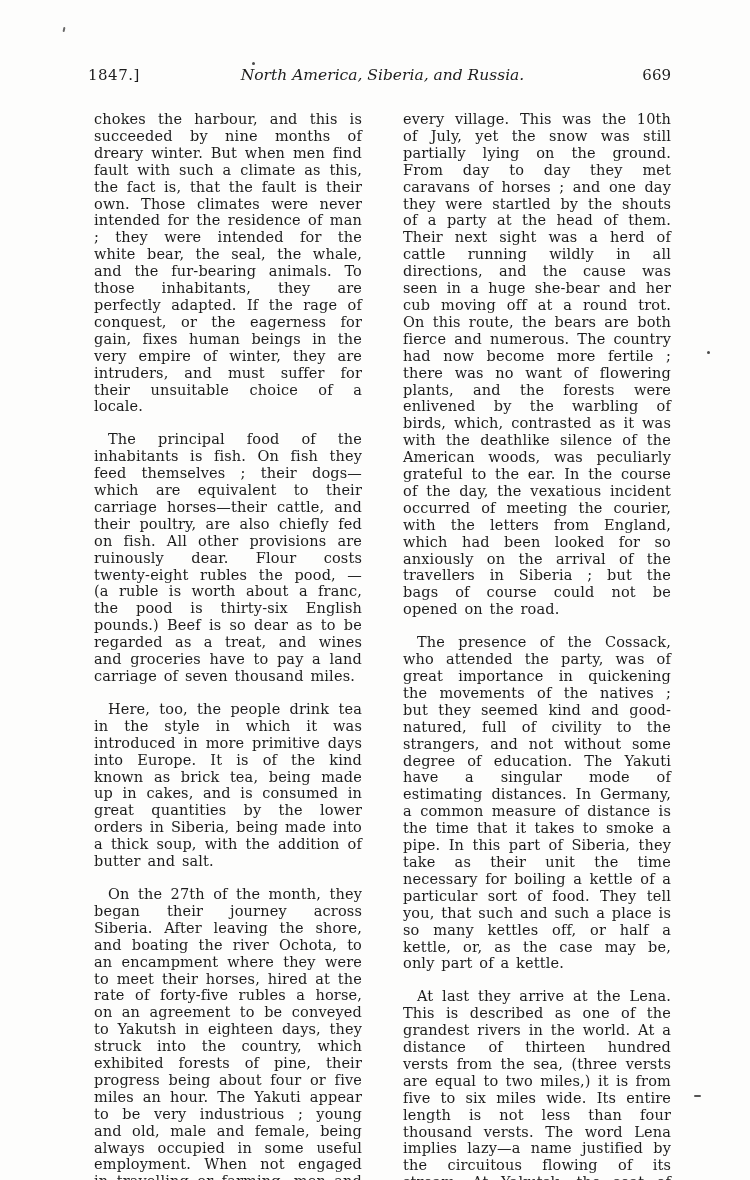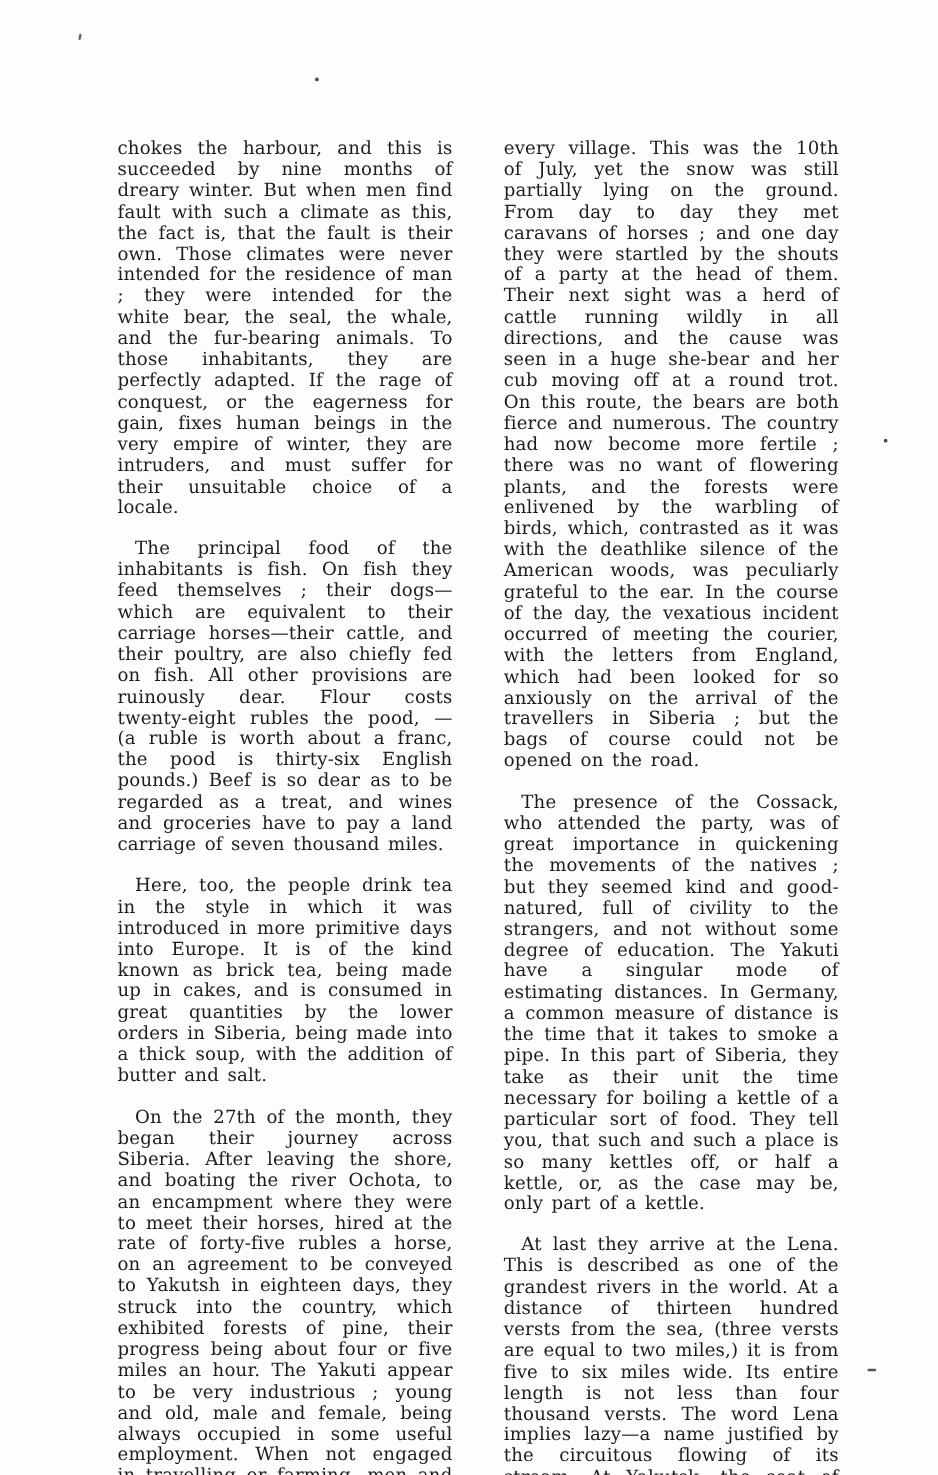--- a/index.html
+++ b/index.html
@@ -62,20 +62,25 @@
   .speck-1 { left: 252px; top: 62px; width: 3px; height: 3px; }
   .speck-2 { left: 63px; top: 27px; width: 2px; height: 5px; border-radius: 1px; transform: rotate(12deg); background: #6a6a6a; }
   .speck-3 { left: 707px; top: 351px; width: 3px; height: 3px; }
   .speck-4 { left: 694px; top: 1095px; width: 7px; height: 2px; border-radius: 1px; background: #555; }
 </style>
 </head>
 <body>
 
 <div class="page">
 
+  <div class="header">
+    <span class="year">1847.]</span>
+    <span class="title">North America, Siberia, and Russia.</span>
+    <span class="pagenum">669</span>
+  </div>
 
   <div class="columns">
 
     <div class="col">
       <p>chokes the harbour, and this is succeeded by nine months of dreary winter. But when men find fault with such a climate as this, the fact is, that the fault is their own. Those climates were never intended for the residence of man ; they were intended for the white bear, the seal, the whale, and the fur-bearing animals. To those inhabitants, they are perfectly adapted. If the rage of conquest, or the eagerness for gain, fixes human beings in the very empire of winter, they are intruders, and must suffer for their unsuitable choice of a locale.</p>
       <p class="indent">The principal food of the inhabitants is fish. On fish they feed themselves ; their dogs—which are equivalent to their carriage horses—their cattle, and their poultry, are also chiefly fed on fish. All other provisions are ruinously dear. Flour costs twenty-eight rubles the pood, — (a ruble is worth about a franc, the pood is thirty-six English pounds.) Beef is so dear as to be regarded as a treat, and wines and groceries have to pay a land carriage of seven thousand miles.</p>
       <p class="indent">Here, too, the people drink tea in the style in which it was introduced in more primitive days into Europe. It is of the kind known as brick tea, being made up in cakes, and is consumed in great quantities by the lower orders in Siberia, being made into a thick soup, with the addition of butter and salt.</p>
       <p class="indent">On the 27th of the month, they began their journey across Siberia. After leaving the shore, and boating the river Ochota, to an encampment where they were to meet their horses, hired at the rate of forty-five rubles a horse, on an agreement to be conveyed to Yakutsh in eighteen days, they struck into the country, which exhibited forests of pine, their progress being about four or five miles an hour. The Yakuti appear to be very industrious ; young and old, male and female, being always occupied in some useful employment. When not engaged in travelling or farming, men and boys make saddles, harness, &amp;c. ; while the women and girls keep house, dress skins, prepare clothing, and attend to the dairy. They are also remarkably kind to strangers, for milk and cream, the best things they had to give, were freely offered in</p>
       <div class="vol-line">VOL. LXI.—NO. CCCLXXX.</div>
     </div>

